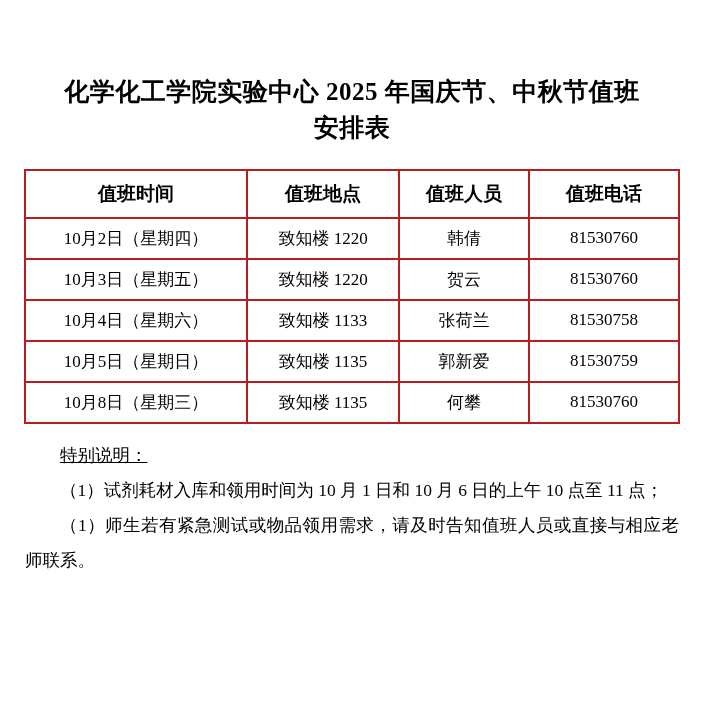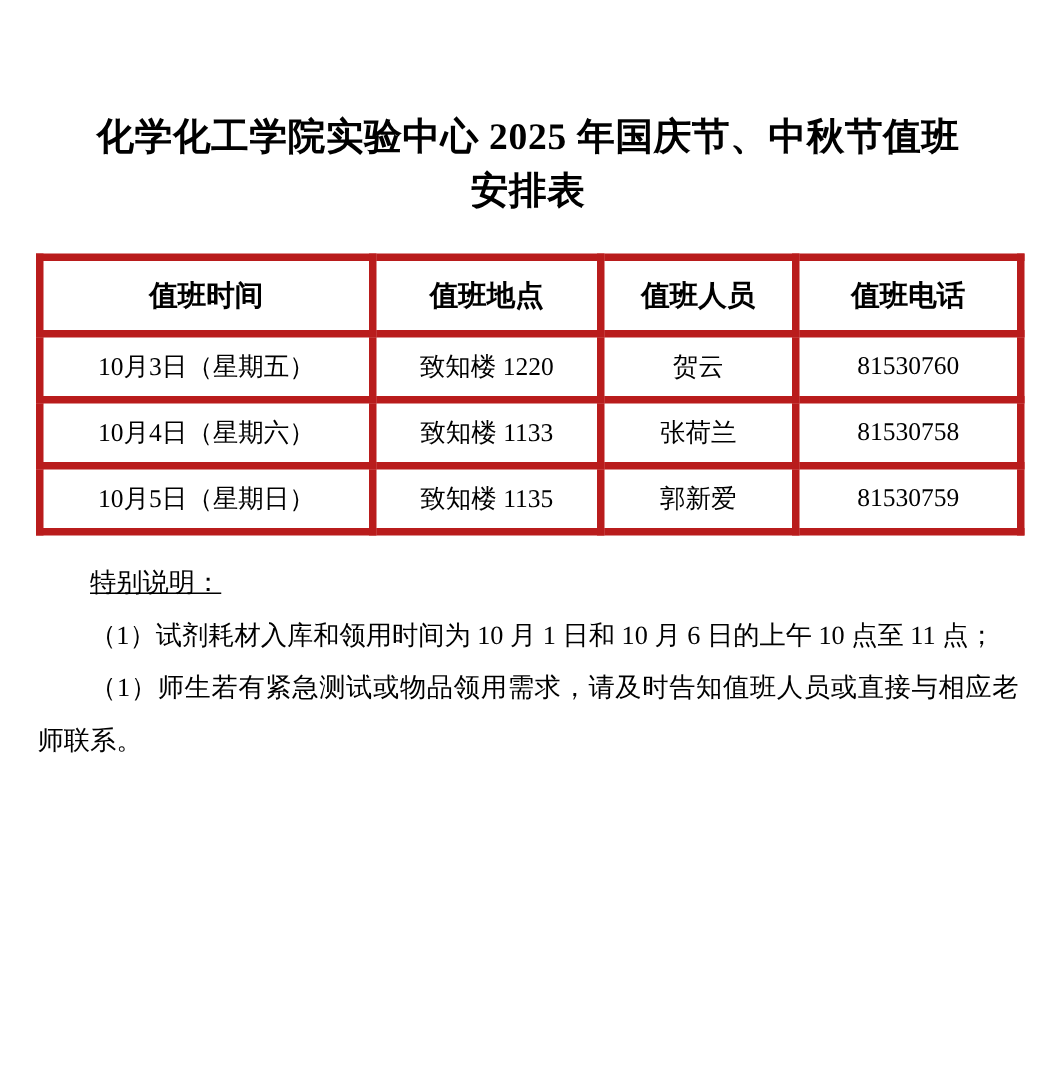--- a/index.html
+++ b/index.html
@@ -33,21 +33,21 @@
     font-family: "Liberation Serif", "DejaVu Serif", serif;
   }
   table.duty-table {
     border-collapse: collapse;
     width: 654px;
     margin: 0 auto;
     table-layout: fixed;
   }
   table.duty-table th,
   table.duty-table td {
-    border: 5px solid #b91c1c;
+    border: 2px solid #b91c1c;
     text-align: center;
     vertical-align: middle;
     font-size: 17px;
     height: 39px;
     padding: 0 2px;
     font-family: "Liberation Serif", "DejaVu Serif", serif;
   }
   table.duty-table th {
     font-weight: bold;
     font-size: 19px;
@@ -91,37 +91,49 @@
     <thead>
       <tr>
         <th>值班时间</th>
         <th>值班地点</th>
         <th>值班人员</th>
         <th>值班电话</th>
       </tr>
     </thead>
     <tbody>
       <tr>
+        <td>10月2日（星期四）</td>
+        <td>致知楼 1220</td>
+        <td>韩倩</td>
+        <td>81530760</td>
+      </tr>
+      <tr>
         <td>10月3日（星期五）</td>
         <td>致知楼 1220</td>
         <td>贺云</td>
         <td>81530760</td>
       </tr>
       <tr>
         <td>10月4日（星期六）</td>
         <td>致知楼 1133</td>
         <td>张荷兰</td>
         <td>81530758</td>
       </tr>
       <tr>
         <td>10月5日（星期日）</td>
         <td>致知楼 1135</td>
         <td>郭新爱</td>
         <td>81530759</td>
       </tr>
+      <tr>
+        <td>10月8日（星期三）</td>
+        <td>致知楼 1135</td>
+        <td>何攀</td>
+        <td>81530760</td>
+      </tr>
     </tbody>
   </table>
 
   <div class="notes">
     <div class="note-head">特别说明：</div>
     <div class="note-item">（1）试剂耗材入库和领用时间为 10 月 1 日和 10 月 6 日的上午 10 点至 11 点；</div>
     <div class="note-item">（1）师生若有紧急测试或物品领用需求，请及时告知值班人员或直接与相应老师联系。</div>
   </div>
 
 </div>

